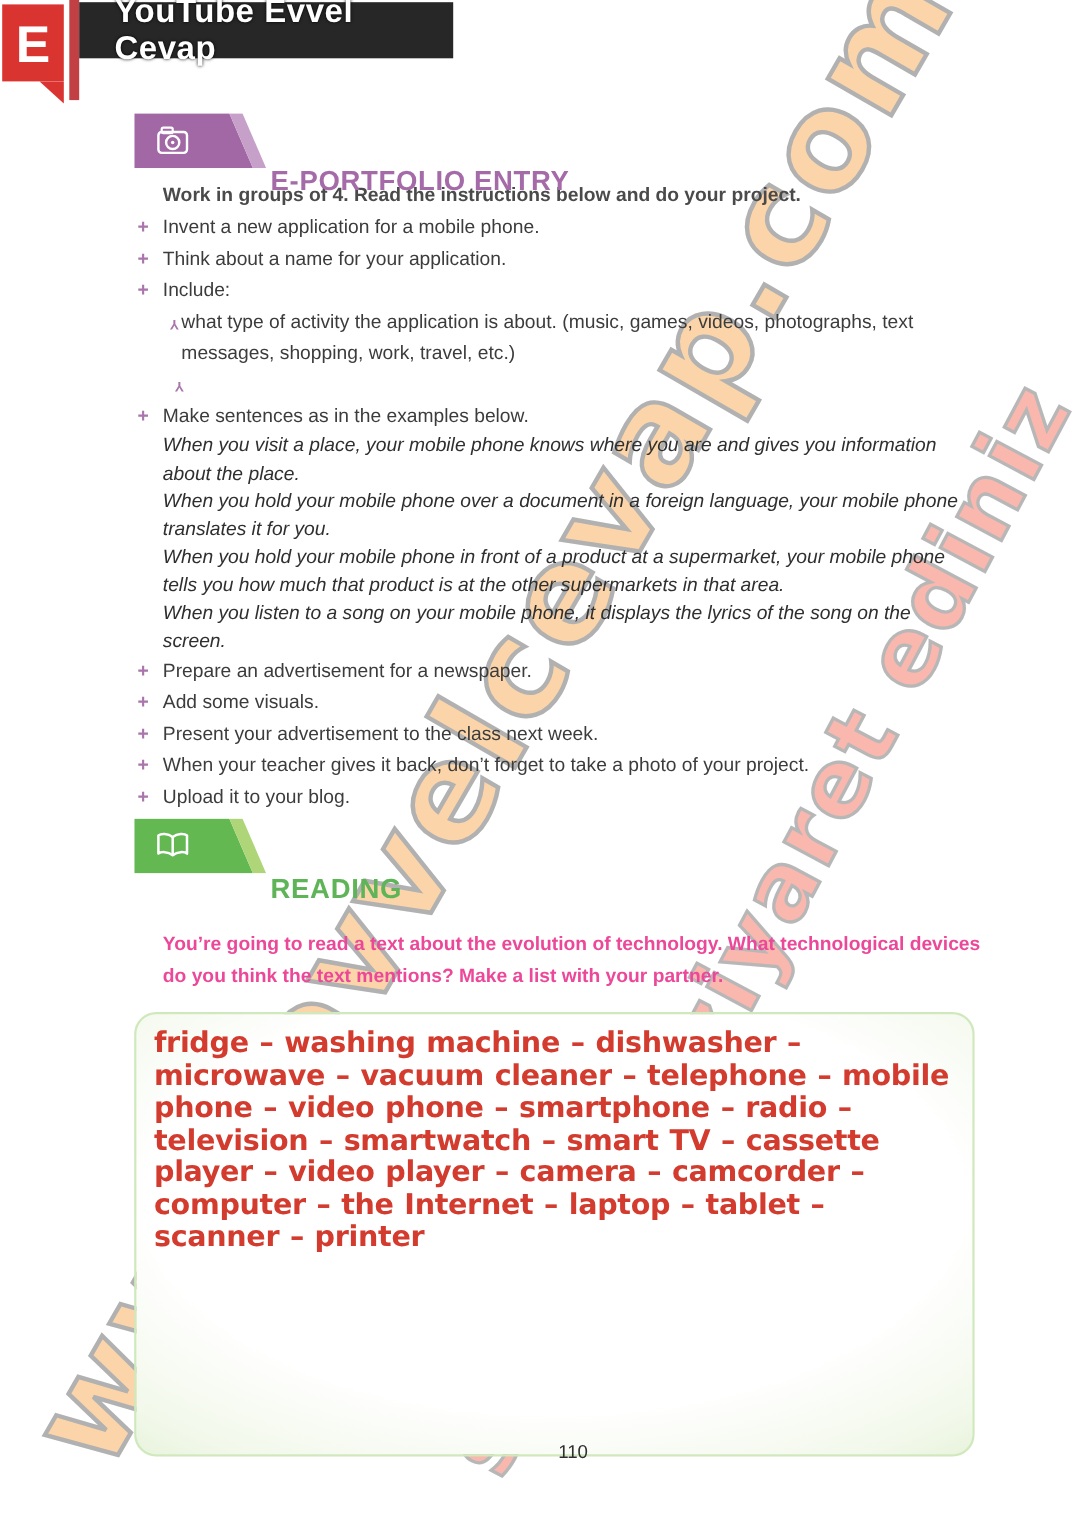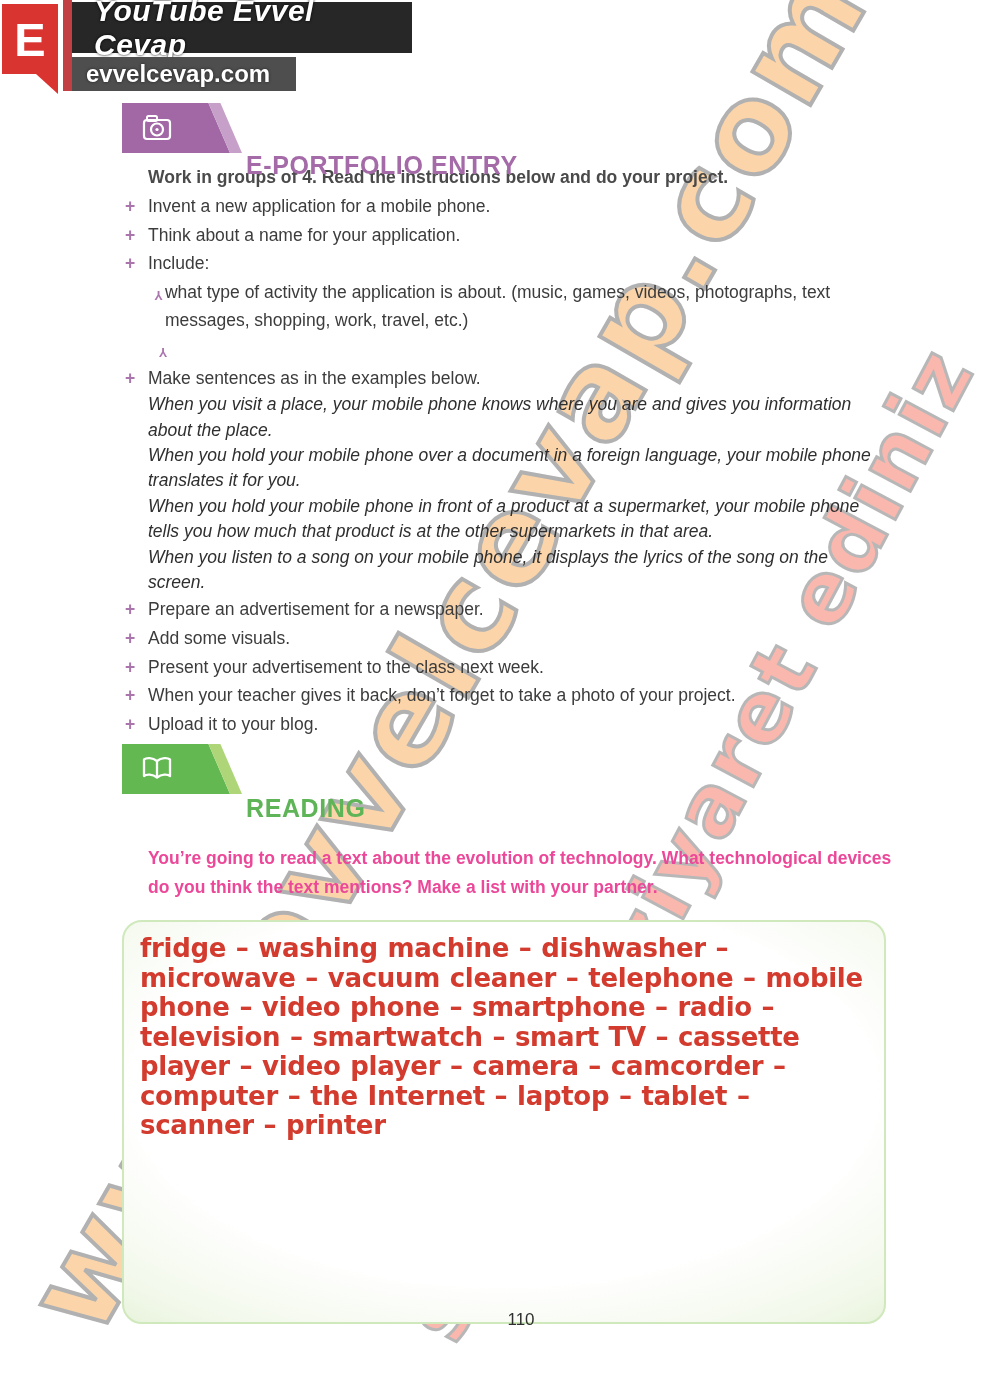--- a/index.html
+++ b/index.html
@@ -16,21 +16,21 @@
       transform:rotate(-62deg);opacity:.9;}
   
   .hdr{position:absolute;left:0;top:0;width:982px;height:100px;z-index:2;}
   .logo-box{position:absolute;left:2px;top:4px;width:56px;height:70px;background:#da3430;
       display:flex;align-items:center;justify-content:center;}
   .logo-box .e{color:#fff;font-size:47px;font-weight:bold;font-family:"Liberation Sans",sans-serif;}
   .logo-tail{position:absolute;left:36px;top:74px;width:0;height:0;
       border-right:22px solid #da3430;border-bottom:20px solid transparent;}
   .red-stripe{position:absolute;left:63px;top:0;width:9px;height:91px;background:#c24043;}
   .title-bar{position:absolute;left:72px;top:2px;width:340px;height:51px;background:#272727;
-      display:flex;align-items:center;padding-left:22px;box-sizing:border-box;font-style:italic;}
+      display:flex;align-items:center;padding-left:32px;box-sizing:border-box;}
   .title-bar span{color:#fff;font-size:30px;font-weight:600;letter-spacing:.5px;
       text-shadow:0 0 3px #000;}
   .url-bar{position:absolute;left:72px;top:57px;width:224px;height:34px;background:#4e4e4e;
       display:flex;align-items:center;padding-left:14px;box-sizing:border-box;}
   .url-bar span{color:#fff;font-size:24px;font-weight:600;text-shadow:0 0 3px #222;}
   
   .badge{position:absolute;width:120px;height:50px;z-index:2;}
   .badge .shape{position:absolute;inset:0;}
   .badge .main{clip-path:polygon(0 0,72% 0,90% 100%,0 100%);}
   .badge .slash{clip-path:polygon(72% 0,82% 0,100% 100%,90% 100%);}
@@ -78,23 +78,20 @@
   <div class="wm wm-pink">sitemizi ziyaret ediniz</div>
 
   <div class="hdr">
     <div class="logo-box">
       <span class="e">E</span>
     </div>
     <div class="logo-tail"></div>
     <div class="red-stripe"></div>
     <div class="title-bar">
       <span>YouTube Evvel Cevap</span>
-    </div>
-    <div class="url-bar">
-      <span>evvelcevap.com</span>
     </div>
   </div>
 
   <div class="badge badge-eportfolio">
     <div class="shape main"></div>
     <div class="shape slash"></div>
     <svg width="34" height="30" viewBox="0 0 34 30">
       <rect x="4" y="7" width="26" height="19" rx="3" fill="none" stroke="#ffffff" stroke-width="2.2"></rect>
       <rect x="7" y="3" width="10" height="5" rx="1.5" fill="none" stroke="#ffffff" stroke-width="2"></rect>
       <circle cx="17" cy="16.5" r="6" fill="none" stroke="#ffffff" stroke-width="2.2"></circle>

